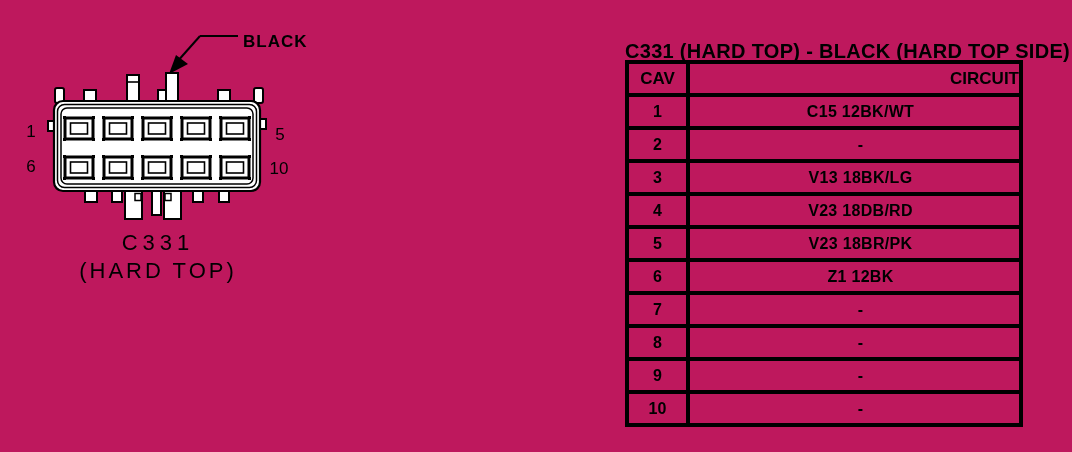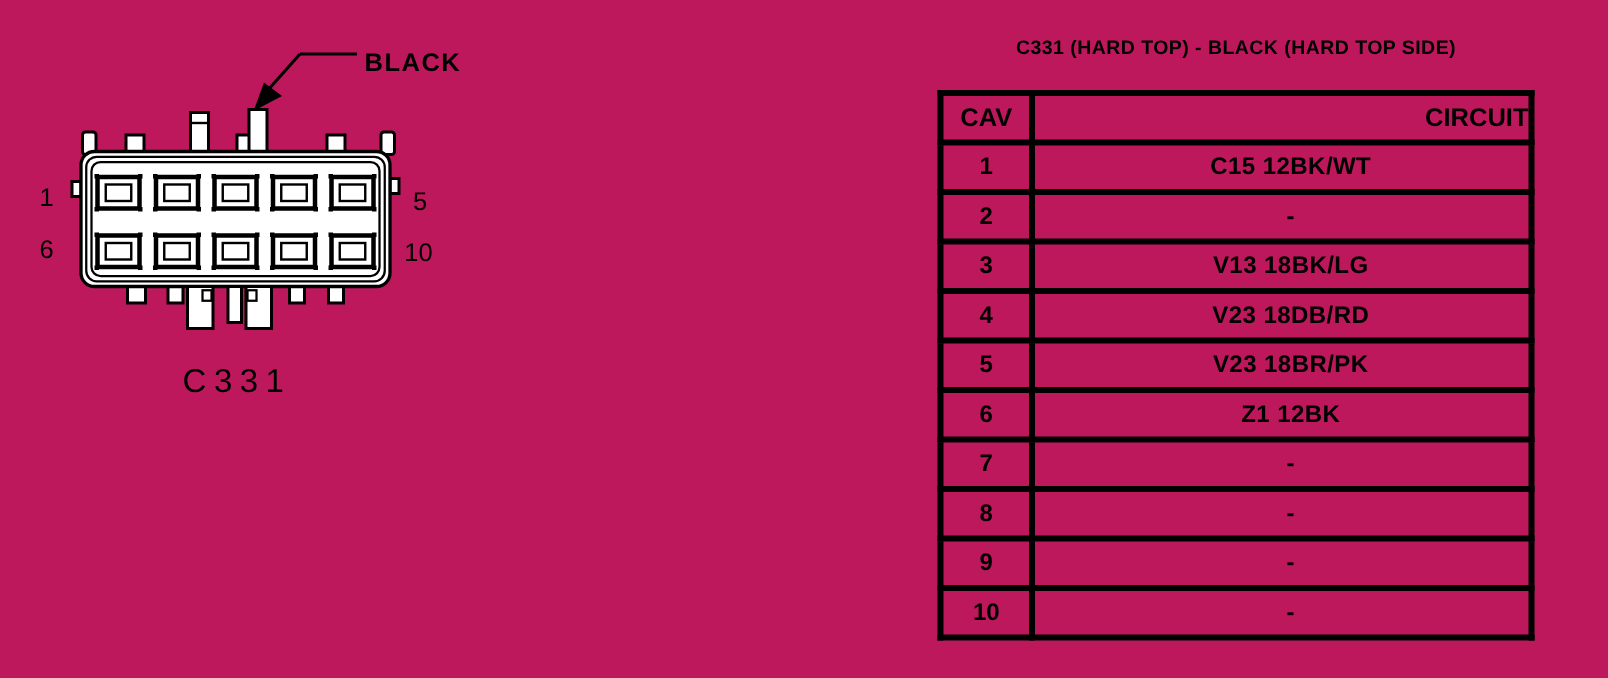--- a/index.html
+++ b/index.html
@@ -8,31 +8,31 @@
     font-family: "Liberation Sans", sans-serif;
     color: #000;
   }
   .page { position: relative; width: 1072px; height: 452px; background: #be185d; overflow: hidden; }
 
   
   .connector-svg { position: absolute; left: 0; top: 0; }
   svg text { fill: #000; }
 
   .caption {
-    position: absolute; left: 40px; top: 240px; width: 236px;
+    position: absolute; left: 40px; top: 229px; width: 236px;
     text-align: center; line-height: 28px;
   }
   .caption-line1 { font-size: 22px; letter-spacing: 5px; }
   .caption-line2 { font-size: 22px; letter-spacing: 3px; }
 
   
   .table-block { position: absolute; left: 625px; top: 0; width: 398px; }
   .table-title {
-    position: absolute; top: 24px; left: 0; width: 398px;
-    text-align: center; font-size: 13px; font-weight: 700;
+    position: absolute; top: 40px; left: 0; width: 398px;
+    text-align: center; font-size: 20px; font-weight: 700;
     letter-spacing: 0.3px; white-space: nowrap;
   }
   .pin-table {
     position: absolute; top: 60px; left: 0;
     border-collapse: collapse; table-layout: fixed; width: 398px;
   }
   .pin-table th, .pin-table td {
     border: 4px solid #000;
     height: 29px; padding: 0;
     font-size: 16px; font-weight: 700;
@@ -119,20 +119,21 @@
 
     <text x="243" y="47" font-size="17" font-weight="bold" letter-spacing="1">BLACK</text>
     <text x="31" y="137" text-anchor="middle" font-size="17">1</text>
     <text x="280" y="140" text-anchor="middle" font-size="17">5</text>
     <text x="31" y="172" text-anchor="middle" font-size="17">6</text>
     <text x="279" y="174" text-anchor="middle" font-size="17">10</text>
   </svg>
 
   <div class="caption">
     <div class="caption-line1">C331</div>
+    <div class="caption-line2">(HARD TOP)</div>
   </div>
 
   <div class="table-block">
     <div class="table-title">C331 (HARD TOP) - BLACK (HARD TOP SIDE)</div>
 
     <table class="pin-table">
       <thead>
         <tr>
           <th class="cav">CAV</th>
           <th>CIRCUIT</th>

